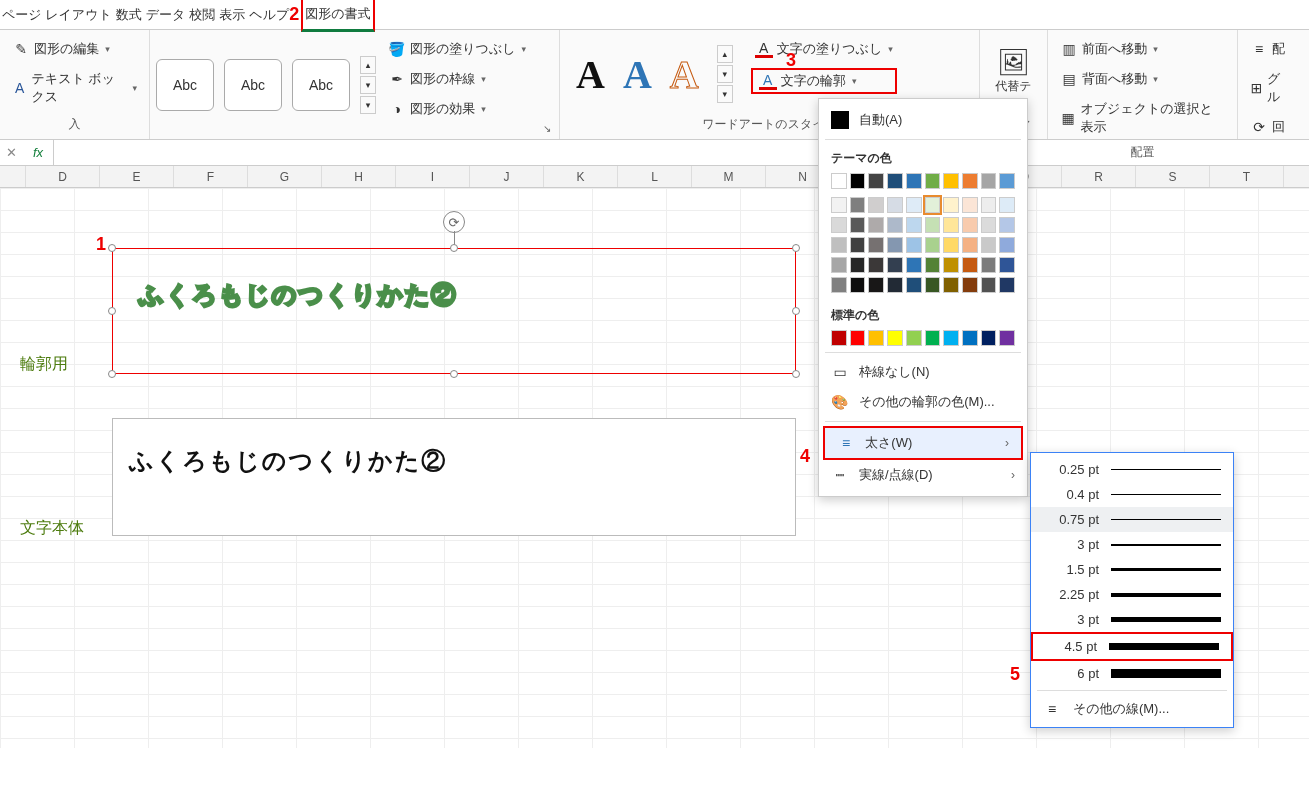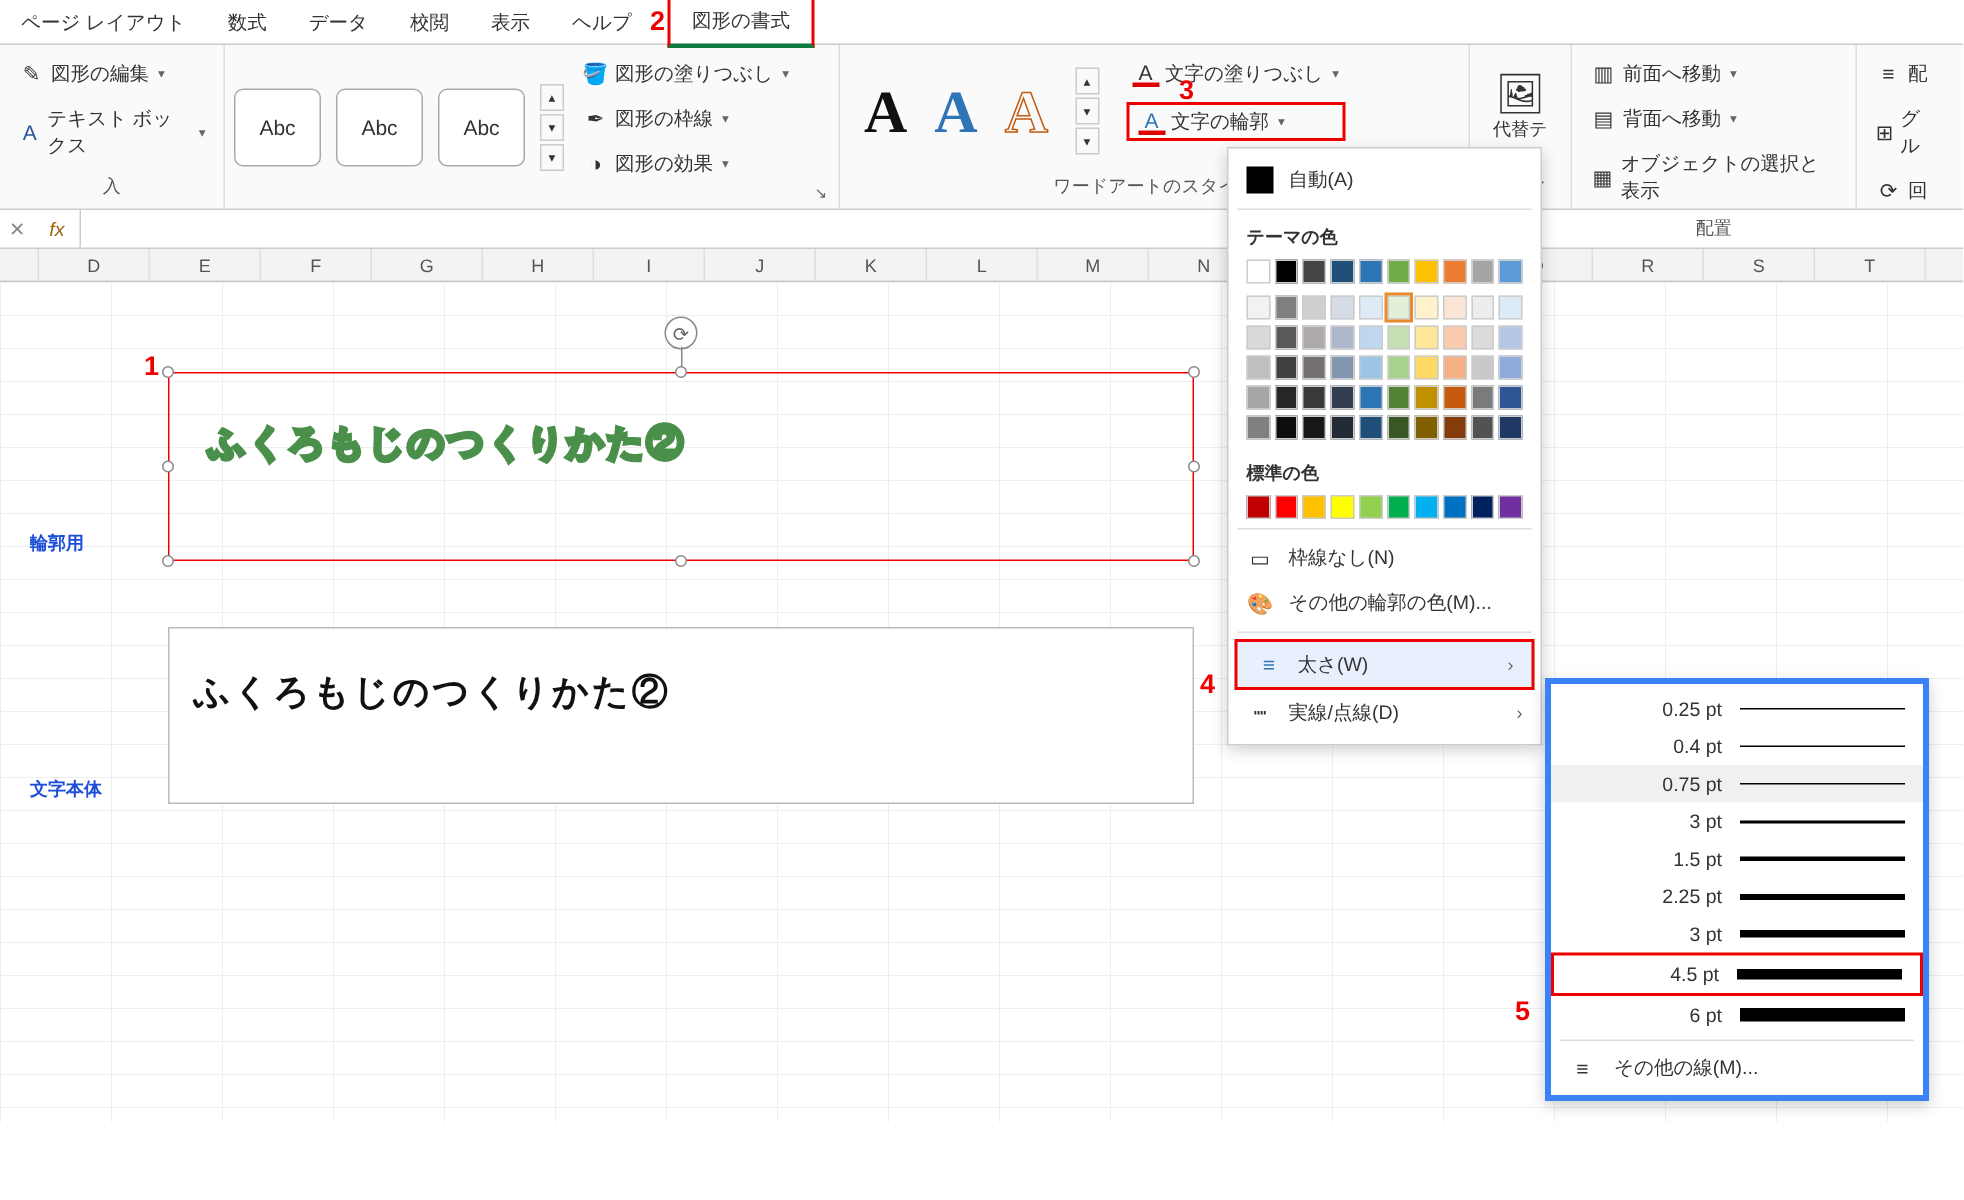--- a/index.html
+++ b/index.html
@@ -1,20 +1,20 @@
 <!DOCTYPE html>
 <html><head>
   <meta charset="utf-8">
   <style>
     * { margin: 0; padding: 0; box-sizing: border-box; font-family: 'Meiryo UI', 'Yu Gothic UI', sans-serif; }
     body { background: #fff; font-size: 13px; color: #333; overflow: hidden; width: 1309px; height: 800px; position: relative; }
 
     
     .ribbon-tabs { display: flex; align-items: center; height: 30px; border-bottom: 1px solid #ccc; padding-left: 0; }
-    .ribbon-tabs .tab { padding: 6px 14px; font-size: 13px; cursor: pointer; }
+    .ribbon-tabs .tab { padding: 6px 2px; font-size: 13px; cursor: pointer; }
     .ribbon-tabs .tab.active { border: 2px solid #e00; border-bottom: 3px solid #0f7b3f; background: #fff; font-weight: 500; margin-left: 2px; }
 
     
     .ribbon { display: flex; height: 110px; border-bottom: 1px solid #ccc; background: #fafafa; }
     .group { display: flex; flex-direction: column; border-right: 1px solid #ddd; padding: 4px 6px; position: relative; }
     .group-content { display: flex; flex: 1; gap: 6px; }
     .group-label { text-align: center; font-size: 12px; color: #555; padding: 2px 0; }
     .dialog-launcher { position: absolute; right: 4px; bottom: 4px; width: 12px; height: 12px; font-size: 10px; color: #666; }
 
     .vbtn { display: flex; flex-direction: column; gap: 8px; justify-content: flex-start; padding: 4px 2px; }
@@ -26,35 +26,35 @@
     .gallery-arrows { display: flex; flex-direction: column; gap: 2px; }
     .gallery-arrows span { width: 16px; height: 18px; border: 1px solid #ccc; font-size: 9px; display: flex; align-items: center; justify-content: center; cursor: pointer; }
 
     .wa-gallery { display: flex; gap: 18px; align-items: center; padding: 0 10px; }
     .wa-item { font-size: 40px; font-weight: bold; font-family: Georgia, serif; }
 
     .icon-box { width: 18px; height: 18px; display: inline-flex; align-items: center; justify-content: center; font-size: 14px; }
 
     
     .formula-bar { display: flex; align-items: center; height: 26px; border-bottom: 1px solid #ccc; }
-    .formula-bar .fx { font-style: italic; padding: 0 10px; color: #a16207; border-right: 1px solid #ccc; height: 100%; display: flex; align-items: center; }
+    .formula-bar .fx { font-style: italic; padding: 0 10px; color: #15803d; border-right: 1px solid #ccc; height: 100%; display: flex; align-items: center; }
     .formula-bar input { border: none; flex: 1; padding: 0 6px; font-size: 13px; outline: none; }
 
     
     .cols { display: flex; height: 22px; border-bottom: 1px solid #ccc; background: #f3f3f3; }
     .col { width: 74px; text-align: center; border-right: 1px solid #ddd; font-size: 12px; color: #555; line-height: 22px; }
     .col.first { width: 26px; }
 
     
     .sheet { position: relative; height: 560px; background: #fff; }
     .grid-lines::before { content:""; position:absolute; inset:0;
       background-image: linear-gradient(to right,#eee 1px,transparent 1px),linear-gradient(to bottom,#eee 1px,transparent 1px);
       background-size: 74px 22px; pointer-events:none; }
 
-    .label-cell { position: absolute; font-size: 12px; font-weight: 700; color: #1d4ed8; }
+    .label-cell { position: absolute; font-size: 16px; font-weight: 400; color: #4d7c0f; }
 
     .sel-box { position: absolute; border: 1.5px solid #e00; }
     .handle { position: absolute; width: 8px; height: 8px; background: #fff; border: 1px solid #888; border-radius: 50%; }
     .rot-handle { position: absolute; top: -38px; left: 50%; transform: translateX(-50%); width: 22px; height: 22px; border-radius: 50%; border: 1px solid #888; background:#fff; display:flex;align-items:center;justify-content:center;font-size:13px;color:#666; }
     .rot-line { position:absolute; top:-18px; left:50%; width:1px; height:18px; background:#888; }
 
     .wordart-text { font-size: 24px; font-weight: 900; letter-spacing: 2px; white-space: nowrap; font-family: 'HGSoeiKakupoptai', 'Yu Gothic', sans-serif; }
     .wa-outline { color: #8fce8f; -webkit-text-stroke: 3px #4a8f4a; }
     .wa-body { color: #111; }
     .text-box { position: absolute; border: 1px solid #bbb; background: #fff; padding: 12px 16px; }
@@ -65,21 +65,21 @@
     .dd-item:hover, .dd-item.hov { background: #e8f0fe; }
     .dd-section { font-size: 12px; font-weight: bold; padding: 6px 12px 4px; }
     .dd-sep { height: 1px; background: #ddd; margin: 4px 6px; }
     .swatch-row { display: flex; gap: 3px; padding: 2px 12px; }
     .swatch { width: 16px; height: 16px; border: 1px solid #ccc; }
     .swatch.sel { outline: 2px solid #e88b2e; outline-offset: 0; }
     .auto-sw { width: 18px; height: 18px; background: #000; }
     .chev { margin-left: auto; font-size: 12px; color: #666; }
 
     
-    .weight-fly { position: absolute; top: 452px; left: 1030px; width: 256px; background: #fff; border: 4px solid #3b82f6; box-shadow: 0 3px 10px rgba(0,0,0,.2); padding: 4px 0; z-index: 20; }
+    .weight-fly { position: absolute; top: 452px; left: 1030px; width: 204px; background: #fff; border: 1px solid #3b82f6; box-shadow: 0 3px 10px rgba(0,0,0,.2); padding: 4px 0; z-index: 20; }
     .wf-item { display: flex; align-items: center; gap: 12px; padding: 5px 12px; font-size: 13px; cursor: pointer; justify-content: flex-end; }
     .wf-item.hov { background: #eef0f2; }
     .wf-item.boxed { border: 2px solid #e00; }
     .wf-label { width: 60px; text-align: right; }
     .wf-line { flex: 0 0 110px; background: #000; }
 
     .annot { position: absolute; color: #e00; font-size: 18px; font-weight: bold; z-index: 30; }
     .red-box { border: 2px solid #e00; }
   </style>
 </head>

